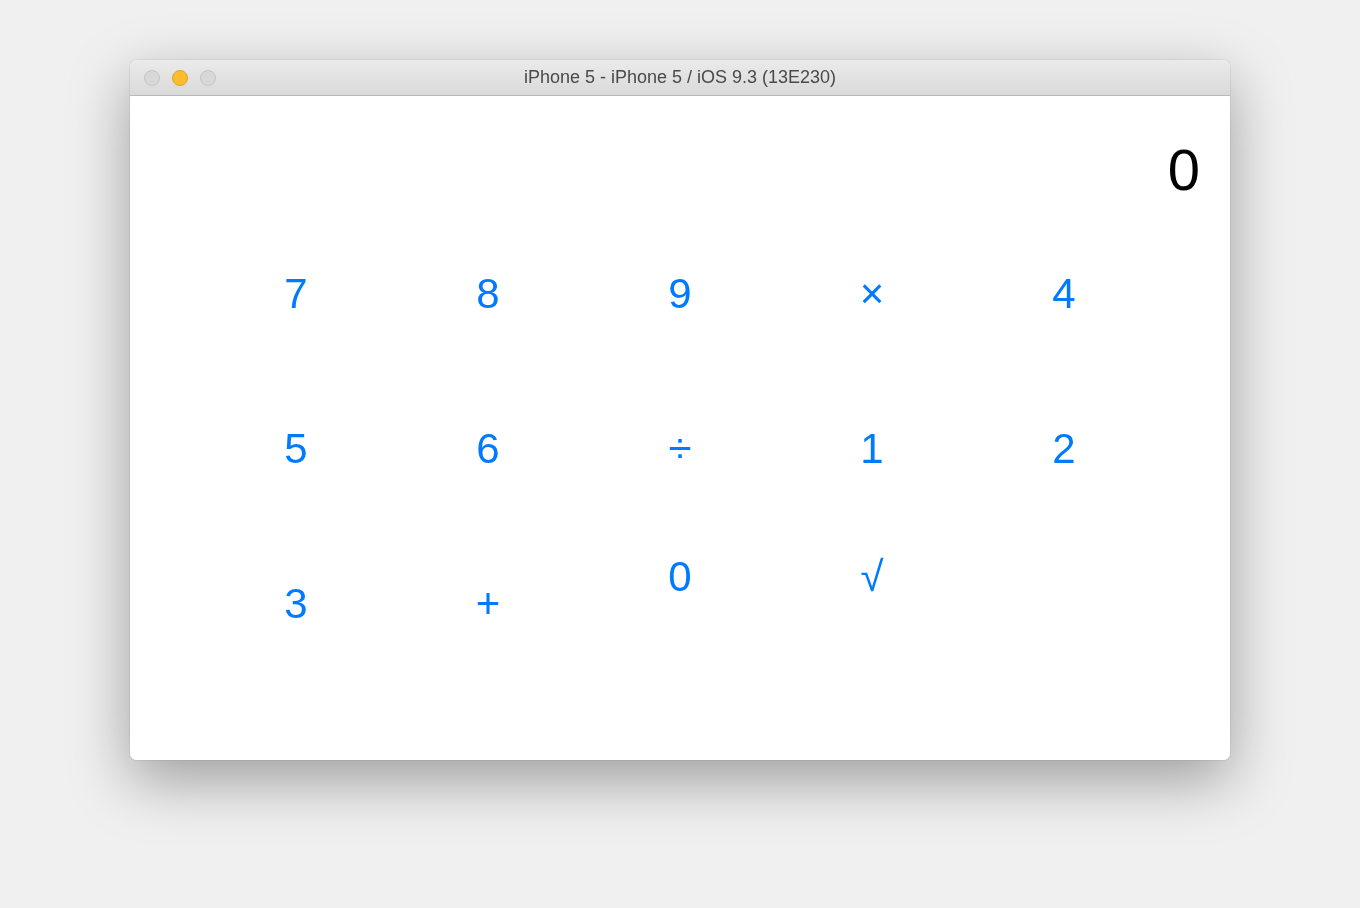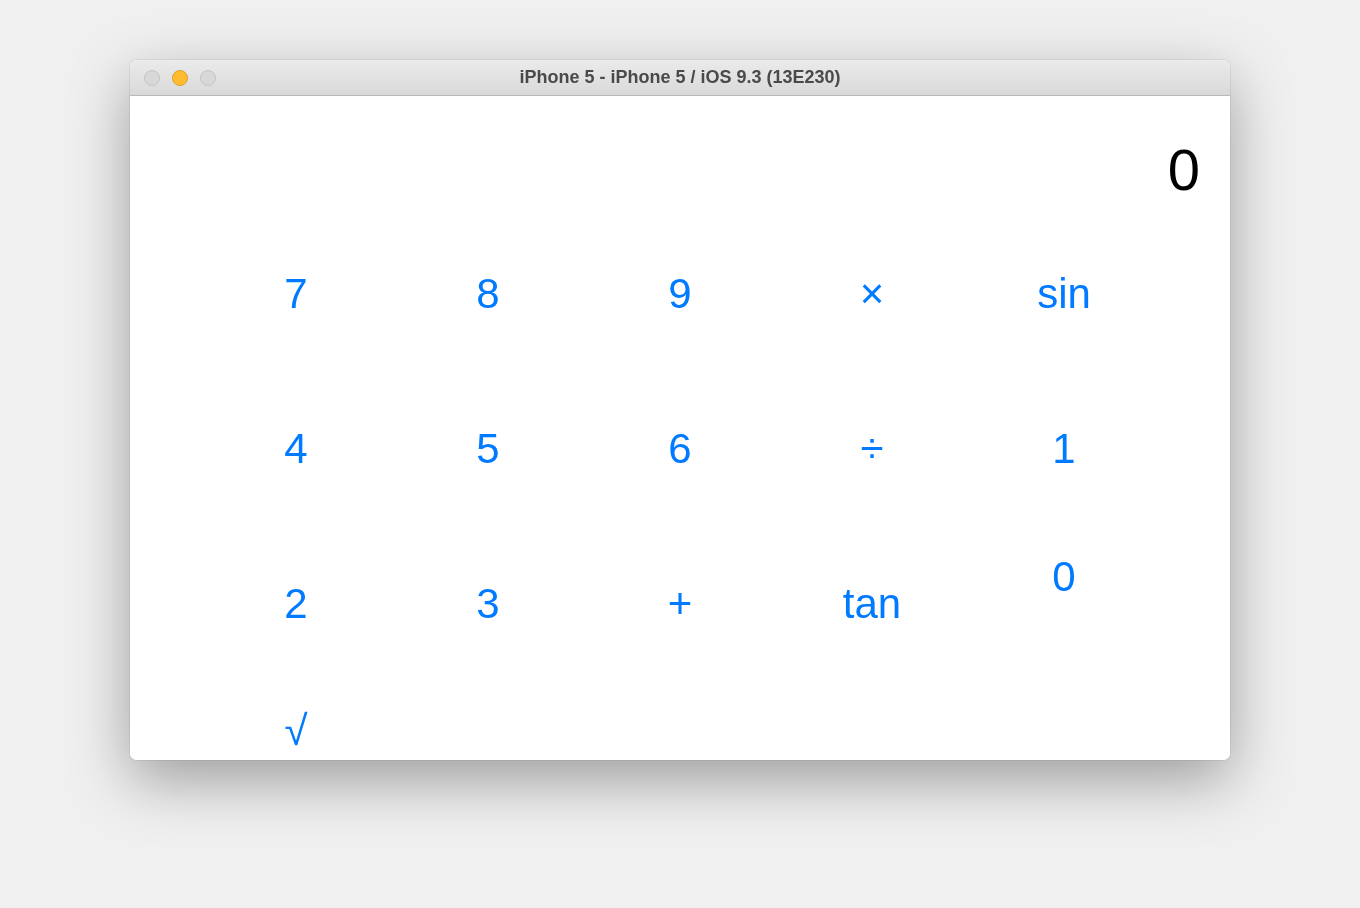--- a/index.html
+++ b/index.html
@@ -68,21 +68,21 @@
       border: 1px solid #c4c4c4;
     }
     
     .window-title {
       position: absolute;
       left: 0;
       right: 0;
       text-align: center;
       font-size: 18px;
       color: #4a4a4a;
-      font-weight: 700;
+      font-weight: 400;
       pointer-events: none;
     }
     
     .content {
       flex: 1;
       background: #ffffff;
       display: flex;
       flex-direction: column;
       overflow: hidden;
     }
@@ -149,32 +149,30 @@
   <div class="content">
     <div class="display-area">
       <span class="display-text">0</span>
     </div>
 
     <div class="keypad">
       <div class="key">7</div>
       <div class="key">8</div>
       <div class="key">9</div>
       <div class="key">×</div>
-      <div class="key">sin</div>
 
       <div class="key">4</div>
       <div class="key">5</div>
       <div class="key">6</div>
       <div class="key">÷</div>
 
       <div class="key">1</div>
       <div class="key">2</div>
       <div class="key">3</div>
       <div class="key">+</div>
-      <div class="key">tan</div>
 
       <div class="row-partial">
         <div class="key">0</div>
         <div class="key">√</div>
         <div class="key"></div>
         <div class="key"></div>
         <div class="key"></div>
       </div>
     </div>
   </div>

